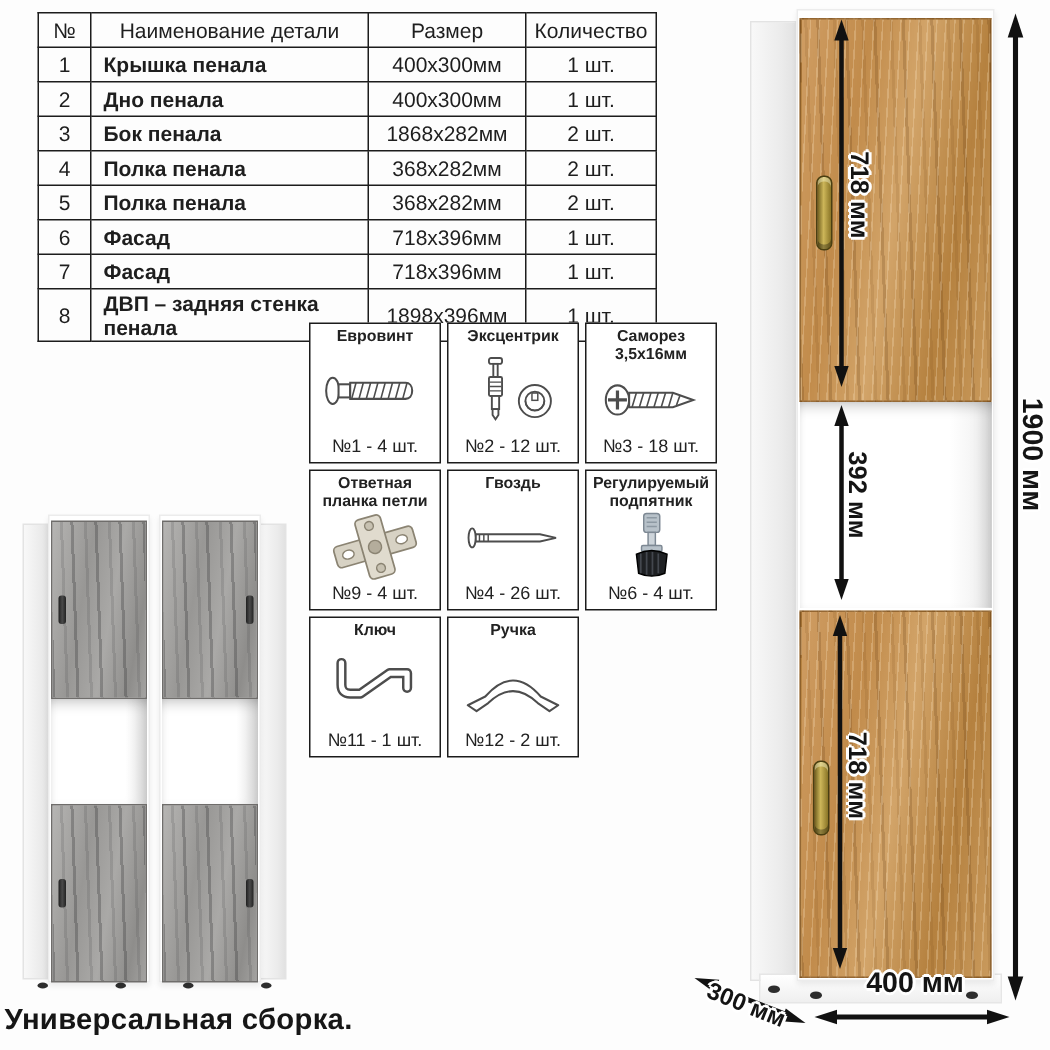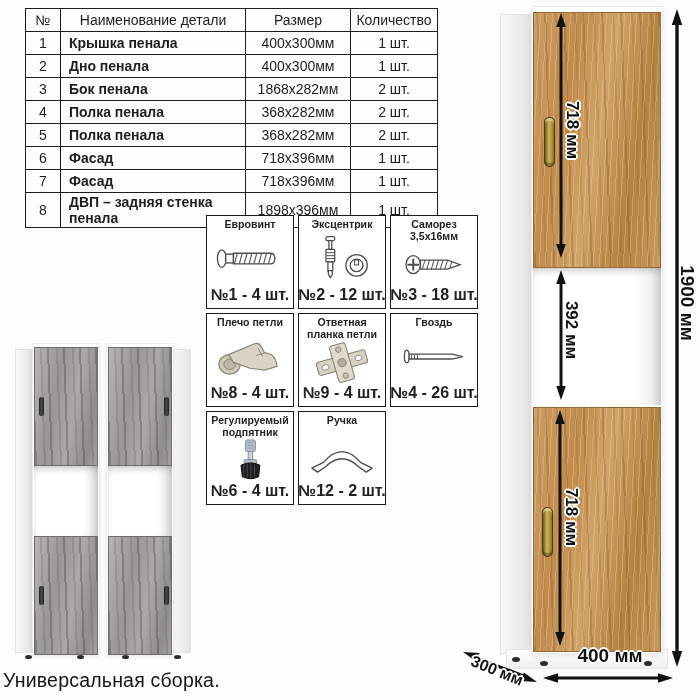--- a/index.html
+++ b/index.html
@@ -14,21 +14,21 @@
   .parts th { text-align:center; }
   .parts td { text-align:center; }
   .parts td.cell-name { text-align:left; padding-left:8px;font-weight:bold; }
 
   
   .hw-grid { position:absolute; left:206px; top:215px; width:272px;
              display:grid; grid-template-columns:repeat(3,1fr); grid-auto-rows:94px; gap:4px; }
   .hw-cell { border:1.8px solid #1b1b1b; background:#fff; display:flex; flex-direction:column;
              align-items:center; justify-content:space-between; padding:3px 2px 4px; overflow:hidden; }
   .hw-title { font-weight:bold; font-size:10.6px; line-height:1.12; text-align:center; color:#222; }
-  .hw-count { font-weight:bold; font-size:16px; color:#222; white-space:nowrap; }
+  .hw-count { font-weight:normal; font-size:12px; color:#222; white-space:nowrap; }
   .hw-icon  { flex:1 1 auto; width:70px; min-height:0; }
 
   
   .wood {
     background:
       repeating-linear-gradient(93deg, rgba(255,236,205,0.25) 0 1px, rgba(0,0,0,0) 1px 6px),
       repeating-linear-gradient(88deg, rgba(96,56,16,0.22) 0 2px, rgba(0,0,0,0) 2px 11px,
         rgba(122,76,26,0.15) 11px 13px, rgba(0,0,0,0) 13px 19px),
       linear-gradient(100deg, #cf9d63 0%, #c18b4b 28%, #d2a469 50%, #b5813f 75%, #c99a5d 100%);
     border:1px solid rgba(92,54,14,0.45);
@@ -57,21 +57,21 @@
 
   
   .dim { position:absolute; font-weight:bold; color:#141414; font-size:17px; white-space:nowrap;
          text-shadow:-2px 0 0 #fff, 2px 0 0 #fff, 0 -2px 0 #fff, 0 2px 0 #fff,
                      -1px -1px 0 #fff, 1px 1px 0 #fff, -1px 1px 0 #fff, 1px -1px 0 #fff; }
   .rot90 { transform:translate(-50%,-50%) rotate(90deg); }
   .ctr   { transform:translate(-50%,-50%); }
 
   .overlay { position:absolute; left:0; top:0; pointer-events:none; }
 
-  #caption { position:absolute; left:3px; top:669px; font-size:19.5px; font-weight:normal;
+  #caption { position:absolute; left:3px; top:669px; font-size:19.5px; font-weight:bold;
              color:#161616; letter-spacing:0.2px; }
 </style>
 </head>
 <body>
 
 <div id="canvas">
 
   <table class="parts">
     <colgroup>
         <col style="width:35px">
@@ -179,30 +179,20 @@
           <ellipse cx="13" cy="24" rx="8" ry="10"></ellipse>
           <path d="M21 19 h30 l14 5 -14 5 h-30 z"></path>
         </g>
         <path d="M13 17.5 v13 M6.5 24 h13" stroke="#4d4d4d" stroke-width="2.2" fill="none"></path>
         <path d="M26 19 l-3 10 M31 19 l-3 10 M36 19 l-3 10 M41 19 l-3 10 M46 19 l-3 10 M51 19 l-3 10 M56 20.5 l-2.5 7" stroke="#4d4d4d" stroke-width="1.1" fill="none"></path>
       </svg>
       <div class="hw-count">№3 - 18 шт.</div>
     </div>
 
 
-    <div class="hw-cell">
-      <div class="hw-title">Плечо петли</div>
-      <svg class="hw-icon" viewBox="0 0 72 48">
-        <ellipse cx="15" cy="32" rx="11" ry="10" fill="#cfc9bb" stroke="#8b8473" stroke-width="1.2"></ellipse>
-        <ellipse cx="15" cy="32" rx="6" ry="5.5" fill="#bdb6a5" stroke="#8b8473" stroke-width="1"></ellipse>
-        <path d="M14 22 L40 11 q5 -2 7.5 2.5 L51 20 q9 1 11.5 8 l1.5 6 -13 4 -15 -2 -17 -6 z" fill="#d9d4c6" stroke="#8b8473" stroke-width="1.2"></path>
-        <path d="M44 15 l5 9 M51 20 l-9 3" stroke="#8b8473" stroke-width="1" fill="none"></path>
-      </svg>
-      <div class="hw-count">№8 - 4 шт.</div>
-    </div>
 
     <div class="hw-cell">
       <div class="hw-title">Ответная планка петли</div>
       <svg class="hw-icon" viewBox="0 0 72 48">
         <g transform="rotate(-16 36 24)">
           <rect x="8" y="16.5" width="56" height="15" rx="3" fill="#d7d2c4" stroke="#8b8473" stroke-width="1.2"></rect>
           <rect x="27" y="3" width="18" height="42" rx="3" fill="#e0dbce" stroke="#8b8473" stroke-width="1.2"></rect>
           <ellipse cx="17" cy="24" rx="4" ry="3" fill="#fff" stroke="#8b8473" stroke-width="1"></ellipse>
           <ellipse cx="55" cy="24" rx="4" ry="3" fill="#fff" stroke="#8b8473" stroke-width="1"></ellipse>
           <circle cx="36" cy="24" r="4.5" fill="#b4ad9c" stroke="#8b8473" stroke-width="1"></circle>
@@ -233,20 +223,28 @@
         <path d="M33 4 h7 M33 7 h7 M33 10 h7" stroke="#8d99a3" stroke-width="1" fill="none"></path>
         <rect x="34" y="14" width="5" height="9" fill="#cdd4da" stroke="#7d8893" stroke-width="1"></rect>
         <rect x="29.5" y="23" width="14" height="4" rx="1" fill="#b7c1c9" stroke="#7d8893" stroke-width="1"></rect>
         <path d="M26 29 q10.5 -5 21 0 l-1.5 13 q-9 4 -18 0 z" fill="#1e2023" stroke="#000" stroke-width="1"></path>
         <path d="M29 28.5 v13.5 M33 27.5 v15.5 M37 27.5 v15.5 M41 28.5 v13.5" stroke="#43474e" stroke-width="1.2" fill="none"></path>
       </svg>
       <div class="hw-count">№6 - 4 шт.</div>
     </div>
 
 
+    <div class="hw-cell">
+      <div class="hw-title">Ключ</div>
+      <svg class="hw-icon" viewBox="0 0 72 48">
+        <path d="M13 9 v15 q0 6 6 6 h7 l20 -14 h12 v10" fill="none" stroke="#4d4d4d" stroke-width="7" stroke-linecap="round" stroke-linejoin="round"></path>
+        <path d="M13 9 v15 q0 6 6 6 h7 l20 -14 h12 v10" fill="none" stroke="#fff" stroke-width="3.6" stroke-linecap="round" stroke-linejoin="round"></path>
+      </svg>
+      <div class="hw-count">№11 - 1 шт.</div>
+    </div>
 
     <div class="hw-cell">
       <div class="hw-title">Ручка</div>
       <svg class="hw-icon" viewBox="0 0 72 48">
         <path d="M5 38 L17 32 Q36 10 55 32 L67 38 L61 42 L53 36.5 Q36 20 19 36.5 L11 42 Z" fill="#fff" stroke="#4d4d4d" stroke-width="1.4" stroke-linejoin="round"></path>
       </svg>
       <div class="hw-count">№12 - 2 шт.</div>
     </div>
   </div>
 

